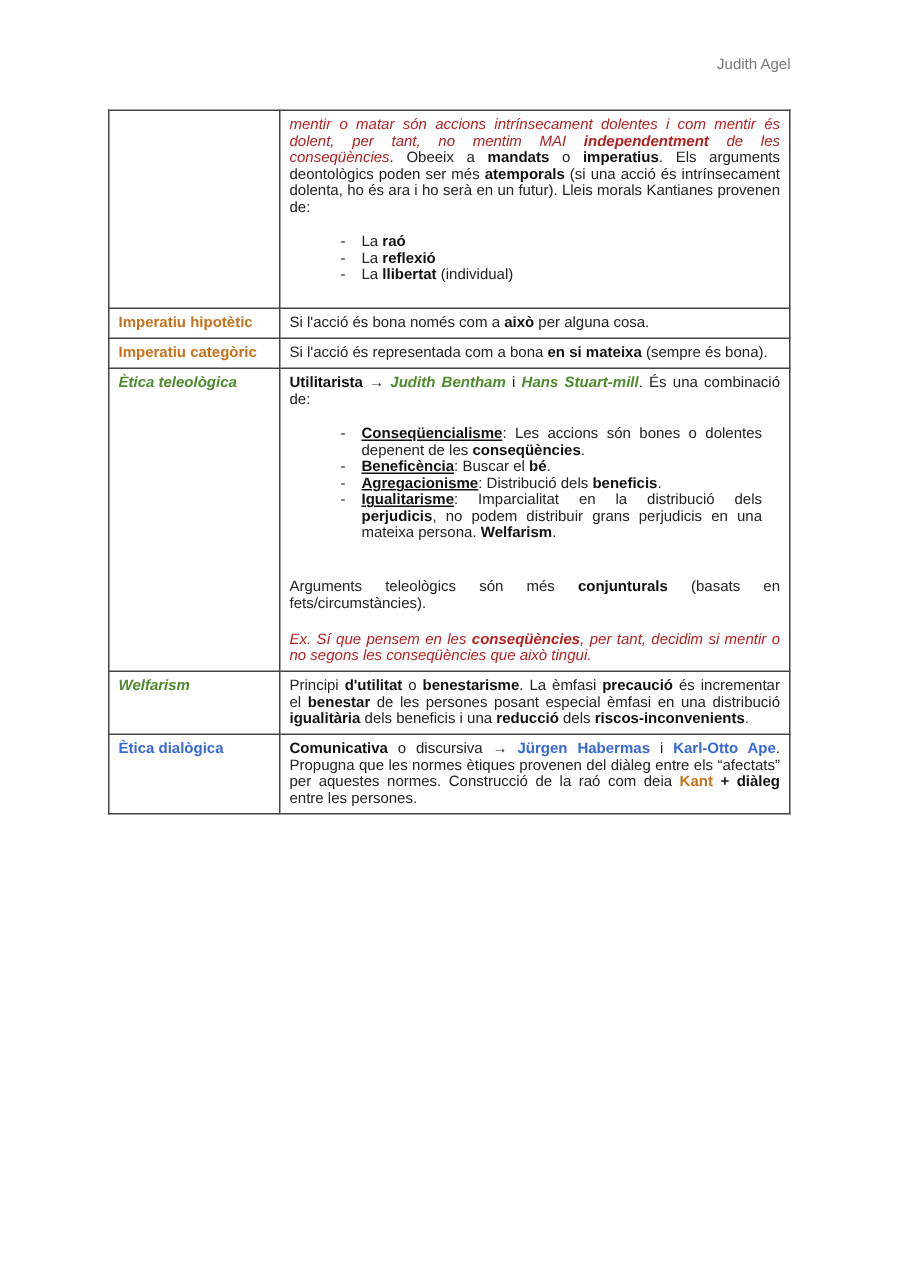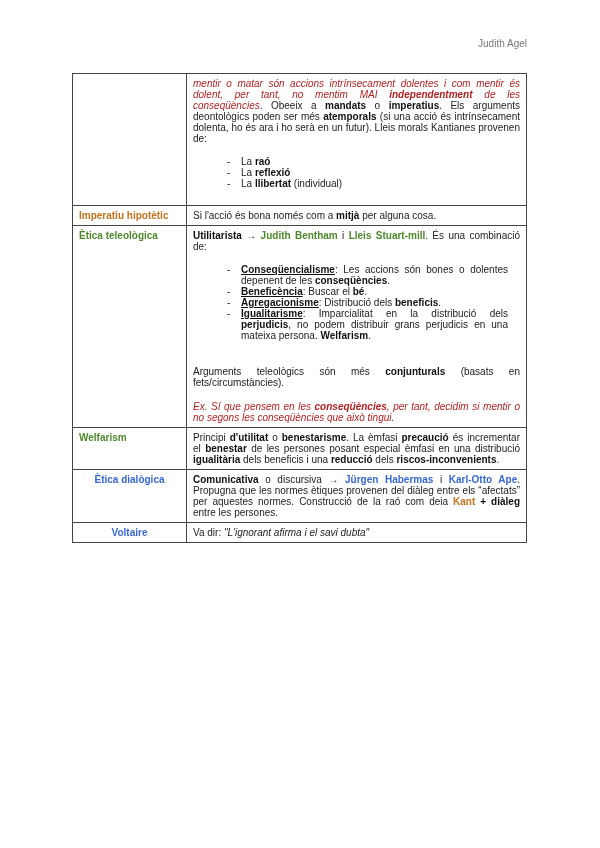--- a/index.html
+++ b/index.html
@@ -5,22 +5,22 @@
   html, body { margin:0; padding:0; background:#ffffff; }
   body { width:600px; height:848px; position:relative; overflow:hidden;
          font-family:"Liberation Sans", sans-serif; color:#222; }
   .author { position:absolute; right:73px; top:38px; font-size:10px; color:#777; }
   table.notes { position:absolute; left:72px; top:73px; width:455px;
                 border-collapse:collapse; font-size:10px; line-height:11px; }
   table.notes td { border:1.5px solid #444; vertical-align:top; padding:4px 6px 4px 6px; }
   td.term { width:101px; font-weight:bold; padding-top:5px; }
   td.desc { text-align:justify; }
   .c-orange { color:#c7711c; }
-  .c-green { color:#4e8a2c; }
-  .c-blue { color:#3768d6;text-align:center; }
+  .c-green { color:#4e8a2c;font-style:italic; }
+  .c-blue { color:#3768d6; }
   .c-maroon { color:#8c2848; }
   .c-red { color:#b51f1f; }
   .it { font-style:italic; }
   b { font-weight:bold; color:#111; }
   .c-red b, .c-green b { color:inherit; }
   u { text-decoration:underline; }
   ul.dash { list-style:none; margin:12px; padding:0 0 0 22px; }
   ul.dash li { position:relative; padding-left:14px; }
   ul.dash li::before { content:"-"; position:absolute; left:0; top:0; }
   p { margin:0; }
@@ -44,30 +44,36 @@
         <li><span>La </span><b>raó</b><span></span></li>
         <li><span>La </span><b>reflexió</b><span></span></li>
         <li><span>La </span><b>llibertat</b><span> (individual)</span></li>
       </ul>
     </td>
   </tr>
 
   <tr>
     <td class="term c-orange">Imperatiu hipotètic</td>
     <td class="desc">
-      <span>Si l'acció és bona només com a </span><b>mitjà</b><span> per alguna cosa.</span>
+      <span>Si l'acció és bona només com a </span><b>això</b><span> per alguna cosa.</span>
     </td>
   </tr>
 
+  <tr>
+    <td class="term c-orange">Imperatiu categòric</td>
+    <td class="desc">
+      <span>Si l'acció és representada com a bona </span><b>en si mateixa</b><span> (sempre és bona).</span>
+    </td>
+  </tr>
 
   <tr>
     <td class="term c-green">Ètica teleològica</td>
     <td class="desc">
       <p>
-        <b>Utilitarista</b><span> → </span><b class="c-green">Judith Bentham</b><span> i </span><b class="c-green">Lleis Stuart-mill</b><span>. És una combinació de:</span>
+        <b>Utilitarista</b><span> → </span><b class="c-green">Judith Bentham</b><span> i </span><b class="c-green">Hans Stuart-mill</b><span>. És una combinació de:</span>
       </p>
       <ul class="dash">
         <li><b><u>Conseqüencialisme</u></b><span>: Les accions són bones o dolentes depenent de les </span><b>conseqüències</b><span>.</span></li>
         <li><b><u>Beneficència</u></b><span>: Buscar el </span><b>bé</b><span>.</span></li>
         <li><b><u>Agregacionisme</u></b><span>: Distribució dels </span><b>beneficis</b><span>.</span></li>
         <li><b><u>Igualitarisme</u></b><span>: Imparcialitat en la distribució dels </span><b>perjudicis</b><span>, no podem distribuir grans perjudicis en una mateixa persona. </span><b>Welfarism</b><span>.</span></li>
       </ul>
       <div class="gap"></div>
       <p><span>Arguments teleològics són més </span><b>conjunturals</b><span> (basats en fets/circumstàncies).</span></p>
       <div class="gap"></div>
@@ -83,21 +89,15 @@
   </tr>
 
   <tr>
     <td class="term c-blue">Ètica dialògica</td>
     <td class="desc">
       <b>Comunicativa</b><span> o discursiva → </span><b class="c-blue">Jürgen Habermas</b><span> i </span><b class="c-blue">Karl-Otto Ape</b><span>. Propugna que les normes ètiques provenen del diàleg entre els “afectats” per aquestes normes. Construcció de la raó com deia </span><b class="c-orange">Kant</b><b> + diàleg</b><span> entre les persones.</span>
     </td>
   </tr>
 
 
-  <tr>
-    <td class="term c-blue">Voltaire</td>
-    <td class="desc">
-      <span>Va dir: </span><span class="it">"L'ignorant afirma i el savi dubta"</span>
-    </td>
-  </tr>
 
 </tbody>
   </table>
 
 </body></html>

